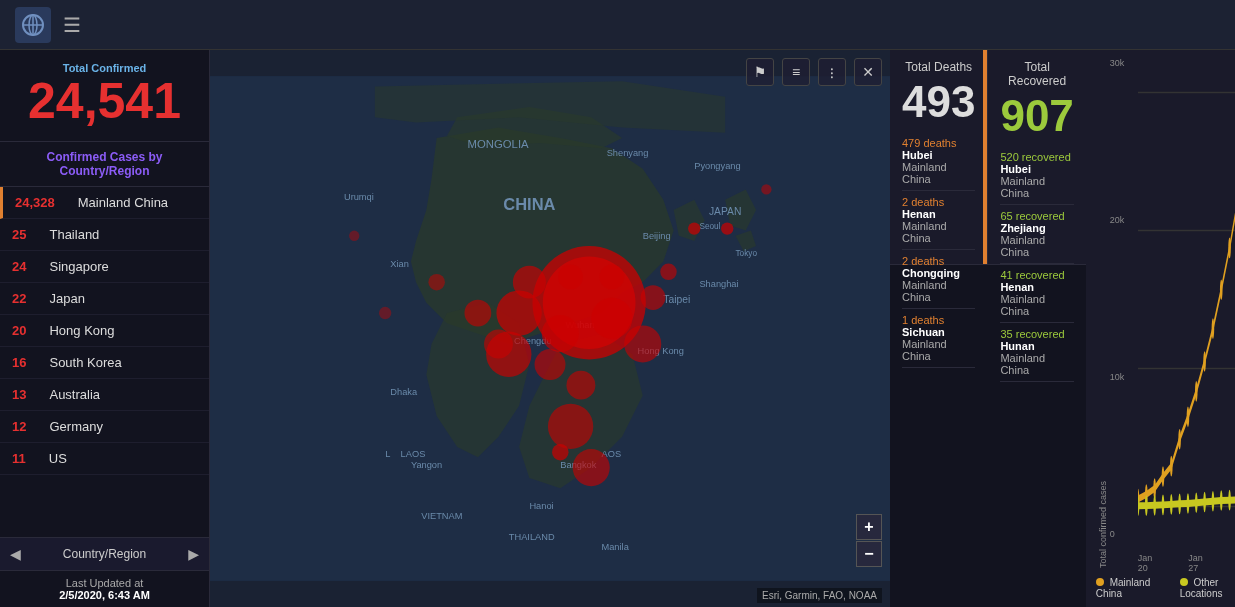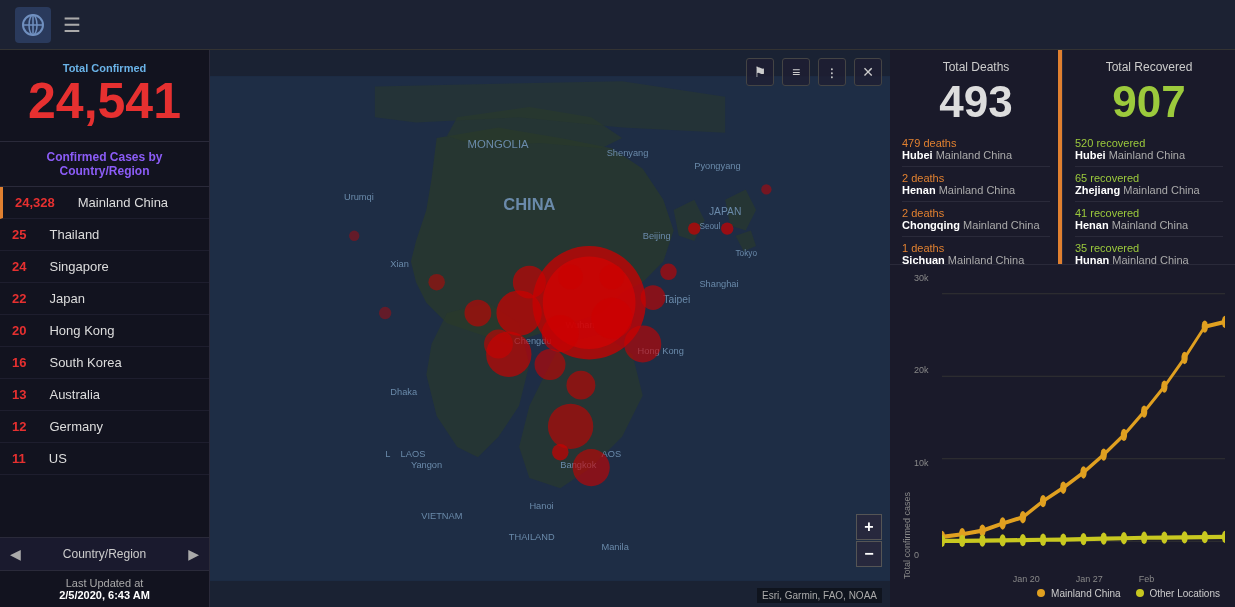--- a/index.html
+++ b/index.html
@@ -208,21 +208,21 @@
     
     .map-svg {
       width: 100%;
       height: 100%;
     }
 
     
     .right-panels {
       width: 345px;
       display: flex;
-      flex-direction: column;
+      flex-direction: row;
       background: #12131f;
     }
 
     .deaths-recovered-row {
       display: flex;
       height: 215px;
     }
 
     .deaths-panel {
       flex: 1;

